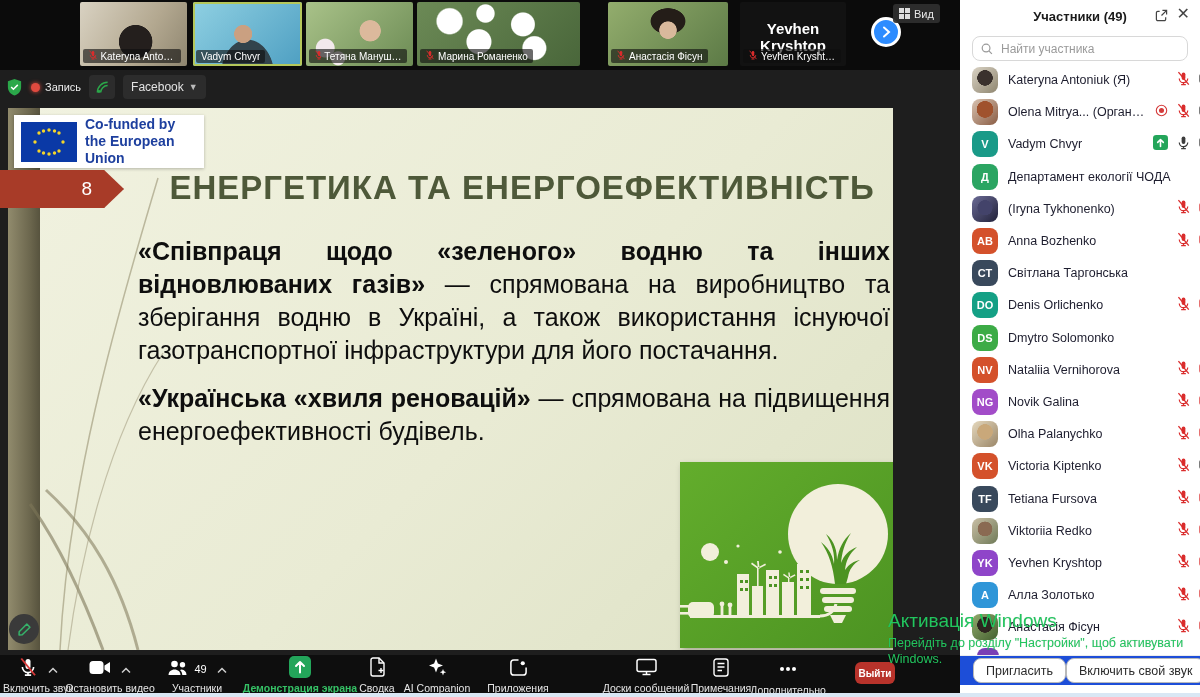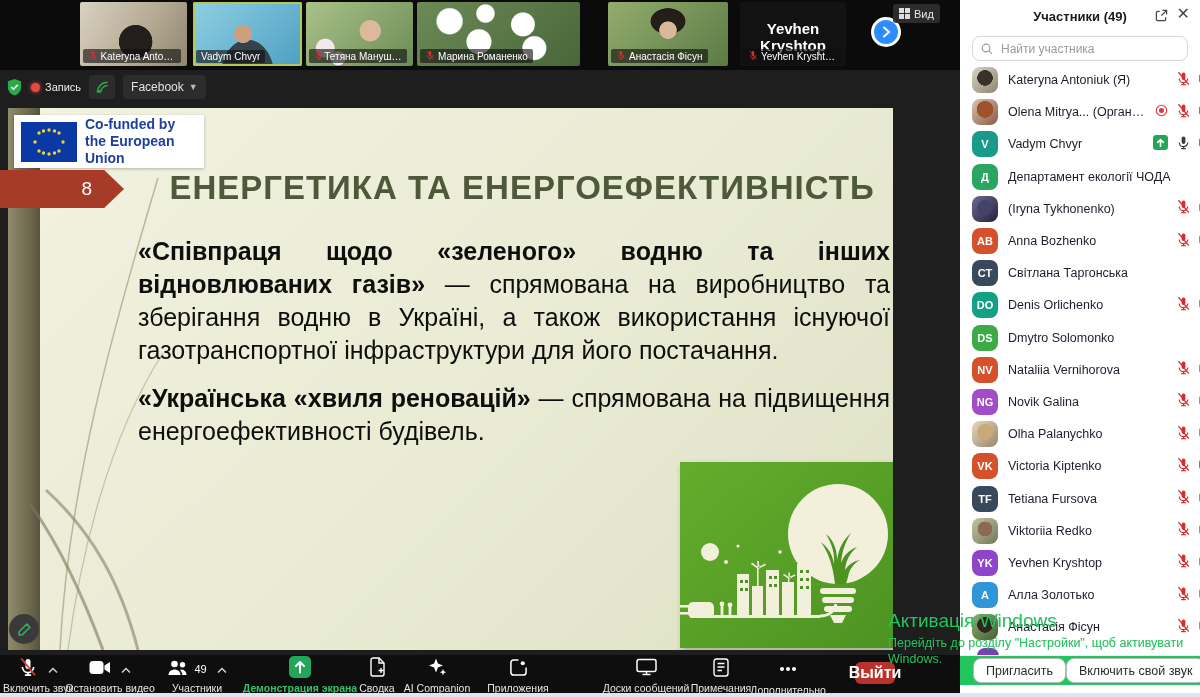--- a/index.html
+++ b/index.html
@@ -71,21 +71,21 @@
   .ecoimg{position:absolute;left:672px;top:354px;width:213px;height:186px;box-shadow:2px 3px 6px rgba(0,0,0,.25);}
   .pencilbtn{position:absolute;left:9px;top:614px;width:30px;height:30px;border-radius:50%;background:#3a3a3a;display:flex;align-items:center;justify-content:center;cursor:pointer;z-index:5;}
 
   
   .toolbar{position:absolute;left:0;top:655px;width:960px;height:42px;background:#0e0e0e;z-index:6;}
   .tb-item{position:absolute;top:3px;display:flex;flex-direction:column;align-items:center;justify-content:space-between;height:36px;cursor:pointer;}
   .tb-iconrow{display:flex;align-items:center;gap:10px;height:22px;}
   .tb-label{font-size:10.5px;color:#e6e6e6;white-space:nowrap;}
   .tb-item.accent .tb-label{color:#35c065;font-weight:700;}
   .tb-count{color:#fff;font-size:11px;margin-left:-4px;}
-  .leavebtn{position:absolute;left:855px;top:7px;width:40px;height:22px;background:#b8332b;color:#fff;font-size:16px;font-weight:700;border-radius:6px;display:flex;align-items:center;justify-content:center;cursor:pointer;}
+  .leavebtn{position:absolute;left:855px;top:7px;width:40px;height:22px;background:#b8332b;color:#fff;font-size:10px;font-weight:700;border-radius:6px;display:flex;align-items:center;justify-content:center;cursor:pointer;}
 
   
   .panel{position:absolute;left:960px;top:0;width:240px;height:697px;background:#fff;z-index:2;}
   .panel-h{position:relative;height:32px;}
   .panel-title{position:absolute;left:0;right:0;top:9px;text-align:center;font-size:13px;font-weight:700;color:#1a1a1a;}
   .popout{position:absolute;right:32px;top:8px;cursor:pointer;}
   .closex{position:absolute;right:10px;top:5px;font-size:16px;color:#444;cursor:pointer;line-height:18px;}
   .searchwrap{position:absolute;left:12px;top:36px;width:216px;height:25px;border:1px solid #d8d8d8;border-radius:8px;box-sizing:border-box;display:flex;align-items:center;padding:0 8px;gap:6px;background:#fff;}
   .searchwrap input{border:0;outline:0;flex:1;font-size:12px;color:#333;font-family:"Liberation Sans",sans-serif;background:transparent;}
   .searchwrap input::placeholder{color:#9a9a9a;}
@@ -94,21 +94,21 @@
   .avatar{width:26px;height:26px;border-radius:8px;flex:none;display:flex;align-items:center;justify-content:center;color:#fff;font-weight:700;font-size:11px;}
   .ph0{background:radial-gradient(circle at 50% 42%,#3a312d 0 38%,rgba(0,0,0,0) 40%),linear-gradient(135deg,#d9d2c4,#8f8670);}
   .ph1{background:radial-gradient(circle at 50% 40%,#a0522d 0 40%,rgba(0,0,0,0) 42%),linear-gradient(135deg,#d8c2b0,#8a5c44);}
   .ph4{background:radial-gradient(circle at 50% 45%,#43436a 0 38%,rgba(0,0,0,0) 40%),linear-gradient(135deg,#6a6a95,#22223a);}
   .ph11{background:radial-gradient(circle at 50% 42%,#c9a87a 0 38%,rgba(0,0,0,0) 40%),linear-gradient(135deg,#e5d8bd,#9a8668);}
   .ph14{background:radial-gradient(circle at 50% 42%,#8a6a52 0 36%,rgba(0,0,0,0) 38%),linear-gradient(135deg,#cabfa6,#6f7a58);}
   .ph17{background:radial-gradient(circle at 50% 42%,#2e2620 0 38%,rgba(0,0,0,0) 40%),linear-gradient(135deg,#92aa6c,#446030);}
   .pname{flex:1;font-size:12.5px;color:#1d1d2e;white-space:nowrap;overflow:hidden;text-overflow:ellipsis;}
   .picons{display:flex;align-items:center;gap:8px;flex:none;}
   .partialav{position:absolute;left:17px;top:648px;width:22px;height:10px;border-radius:8px 8px 0 0;background:#7a3fb5;}
-  .panel-f{position:absolute;left:0;top:655px;width:240px;height:30px;border-top:1px solid #ececec;background:#22c55e;display:flex;align-items:center;justify-content:space-between;padding:0 13px;box-sizing:border-box;}
+  .panel-f{position:absolute;left:0;top:655px;width:240px;height:30px;border-top:1px solid #ececec;background:#1d4ed8;display:flex;align-items:center;justify-content:space-between;padding:0 13px;box-sizing:border-box;}
   .fbtn{height:25px;border:1px solid #b9b9b9;border-radius:8px;background:#fff;color:#2b2b2b;font-size:12.5px;display:flex;align-items:center;justify-content:center;padding:0 12px;cursor:pointer;white-space:nowrap;font-family:"Liberation Sans",sans-serif;}
 
   
   .wm{position:absolute;z-index:7;color:#22c55e;pointer-events:none;text-shadow:0 0 1px rgba(0,0,0,.15);}
   .wm1{left:888px;top:610px;font-size:19px;}
   .wm2{left:888px;top:636px;font-size:12.5px;}
   .wm3{left:888px;top:652px;font-size:12.5px;}
   .botstrip{position:absolute;left:0;top:693px;width:1200px;height:4px;background:#d9e7f4;z-index:8;}
 </style>
 </head>

